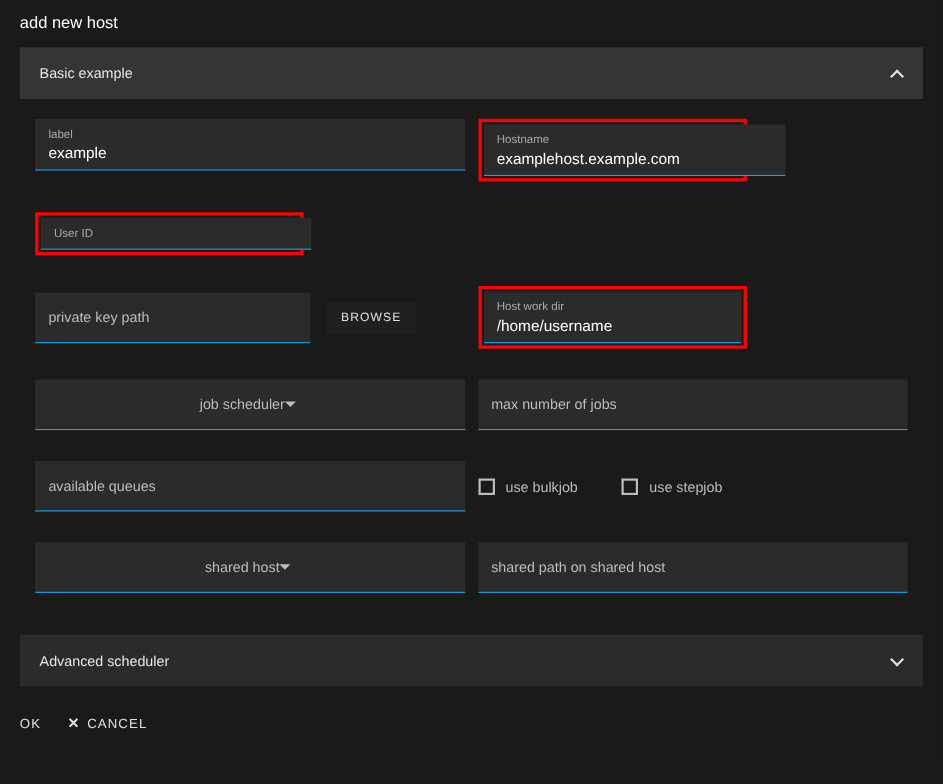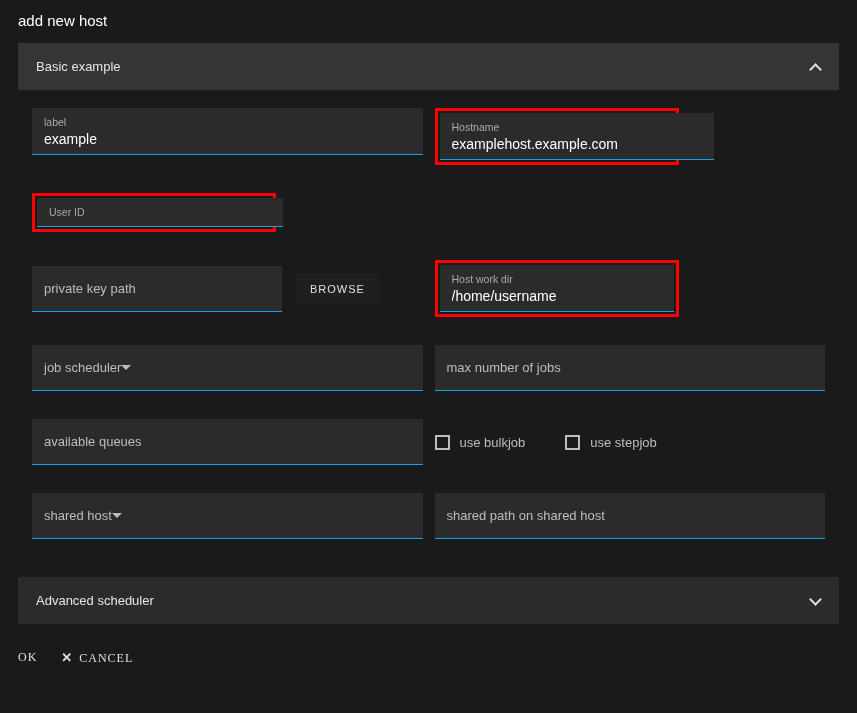--- a/index.html
+++ b/index.html
@@ -88,21 +88,21 @@
     height: 46px;
     padding: 0 12px;
   }
   .field.placeholder .ph-label {
     color: #bdbdbd;
     font-size: 13px;
   }
   .field.select {
     display: flex;
     align-items: center;
-    justify-content: flex-start;
+    justify-content: center;
     height: 46px;
     padding: 0 12px;
   }
   .field.select .ph-label {
     color: #bdbdbd;
     font-size: 13px;
   }
   .tri-down {
     width: 0; height: 0;
     border-left: 5px solid transparent;
@@ -146,24 +146,23 @@
     width: 15px; height: 15px;
     border: 2px solid #bdbdbd;
     display: inline-block;
   }
   .check-label {
     color: #bdbdbd;
     font-size: 13px;
   }
   .footer {
     display: flex;
-    align-items: flex-start;
+    align-items: flex-end;
     gap: 24px;
     padding: 12px 18px;
-    font-family: Liberation Serif, serif;
   }
   .footer-btn {
     display: flex;
     align-items: center;
     gap: 6px;
     color: #e0e0e0;
     font-size: 12px;
     letter-spacing: 1px;
     cursor: pointer;
   }

